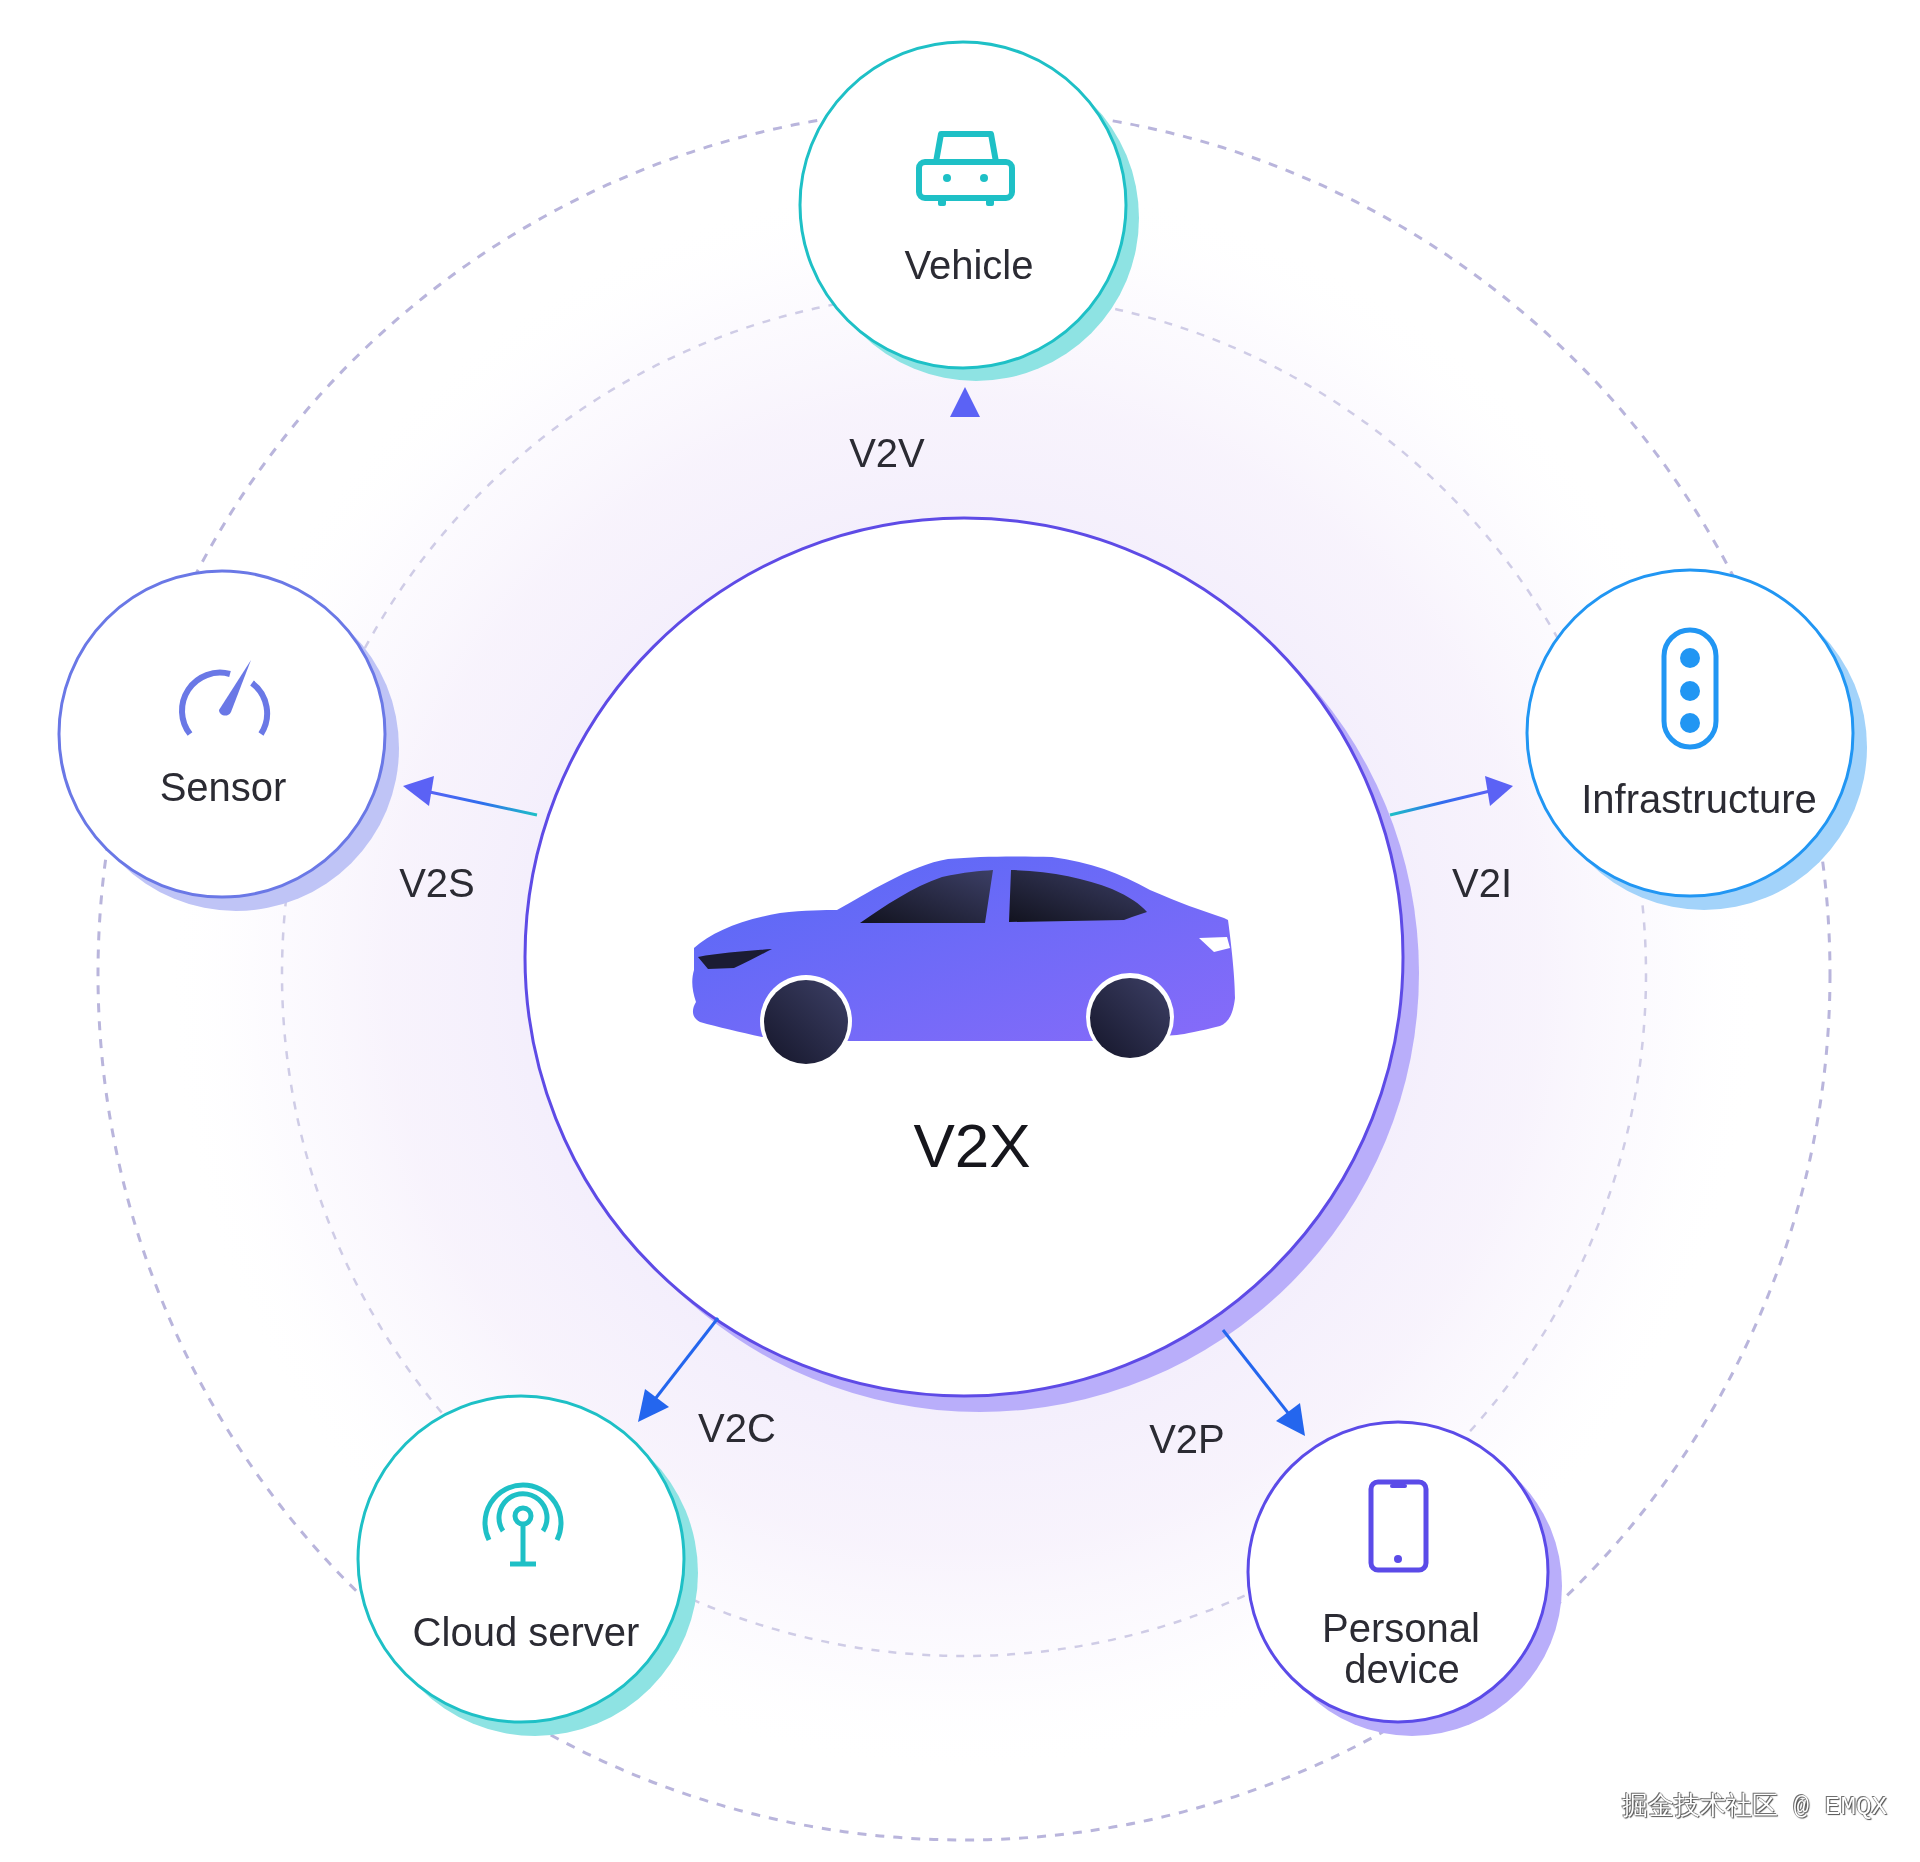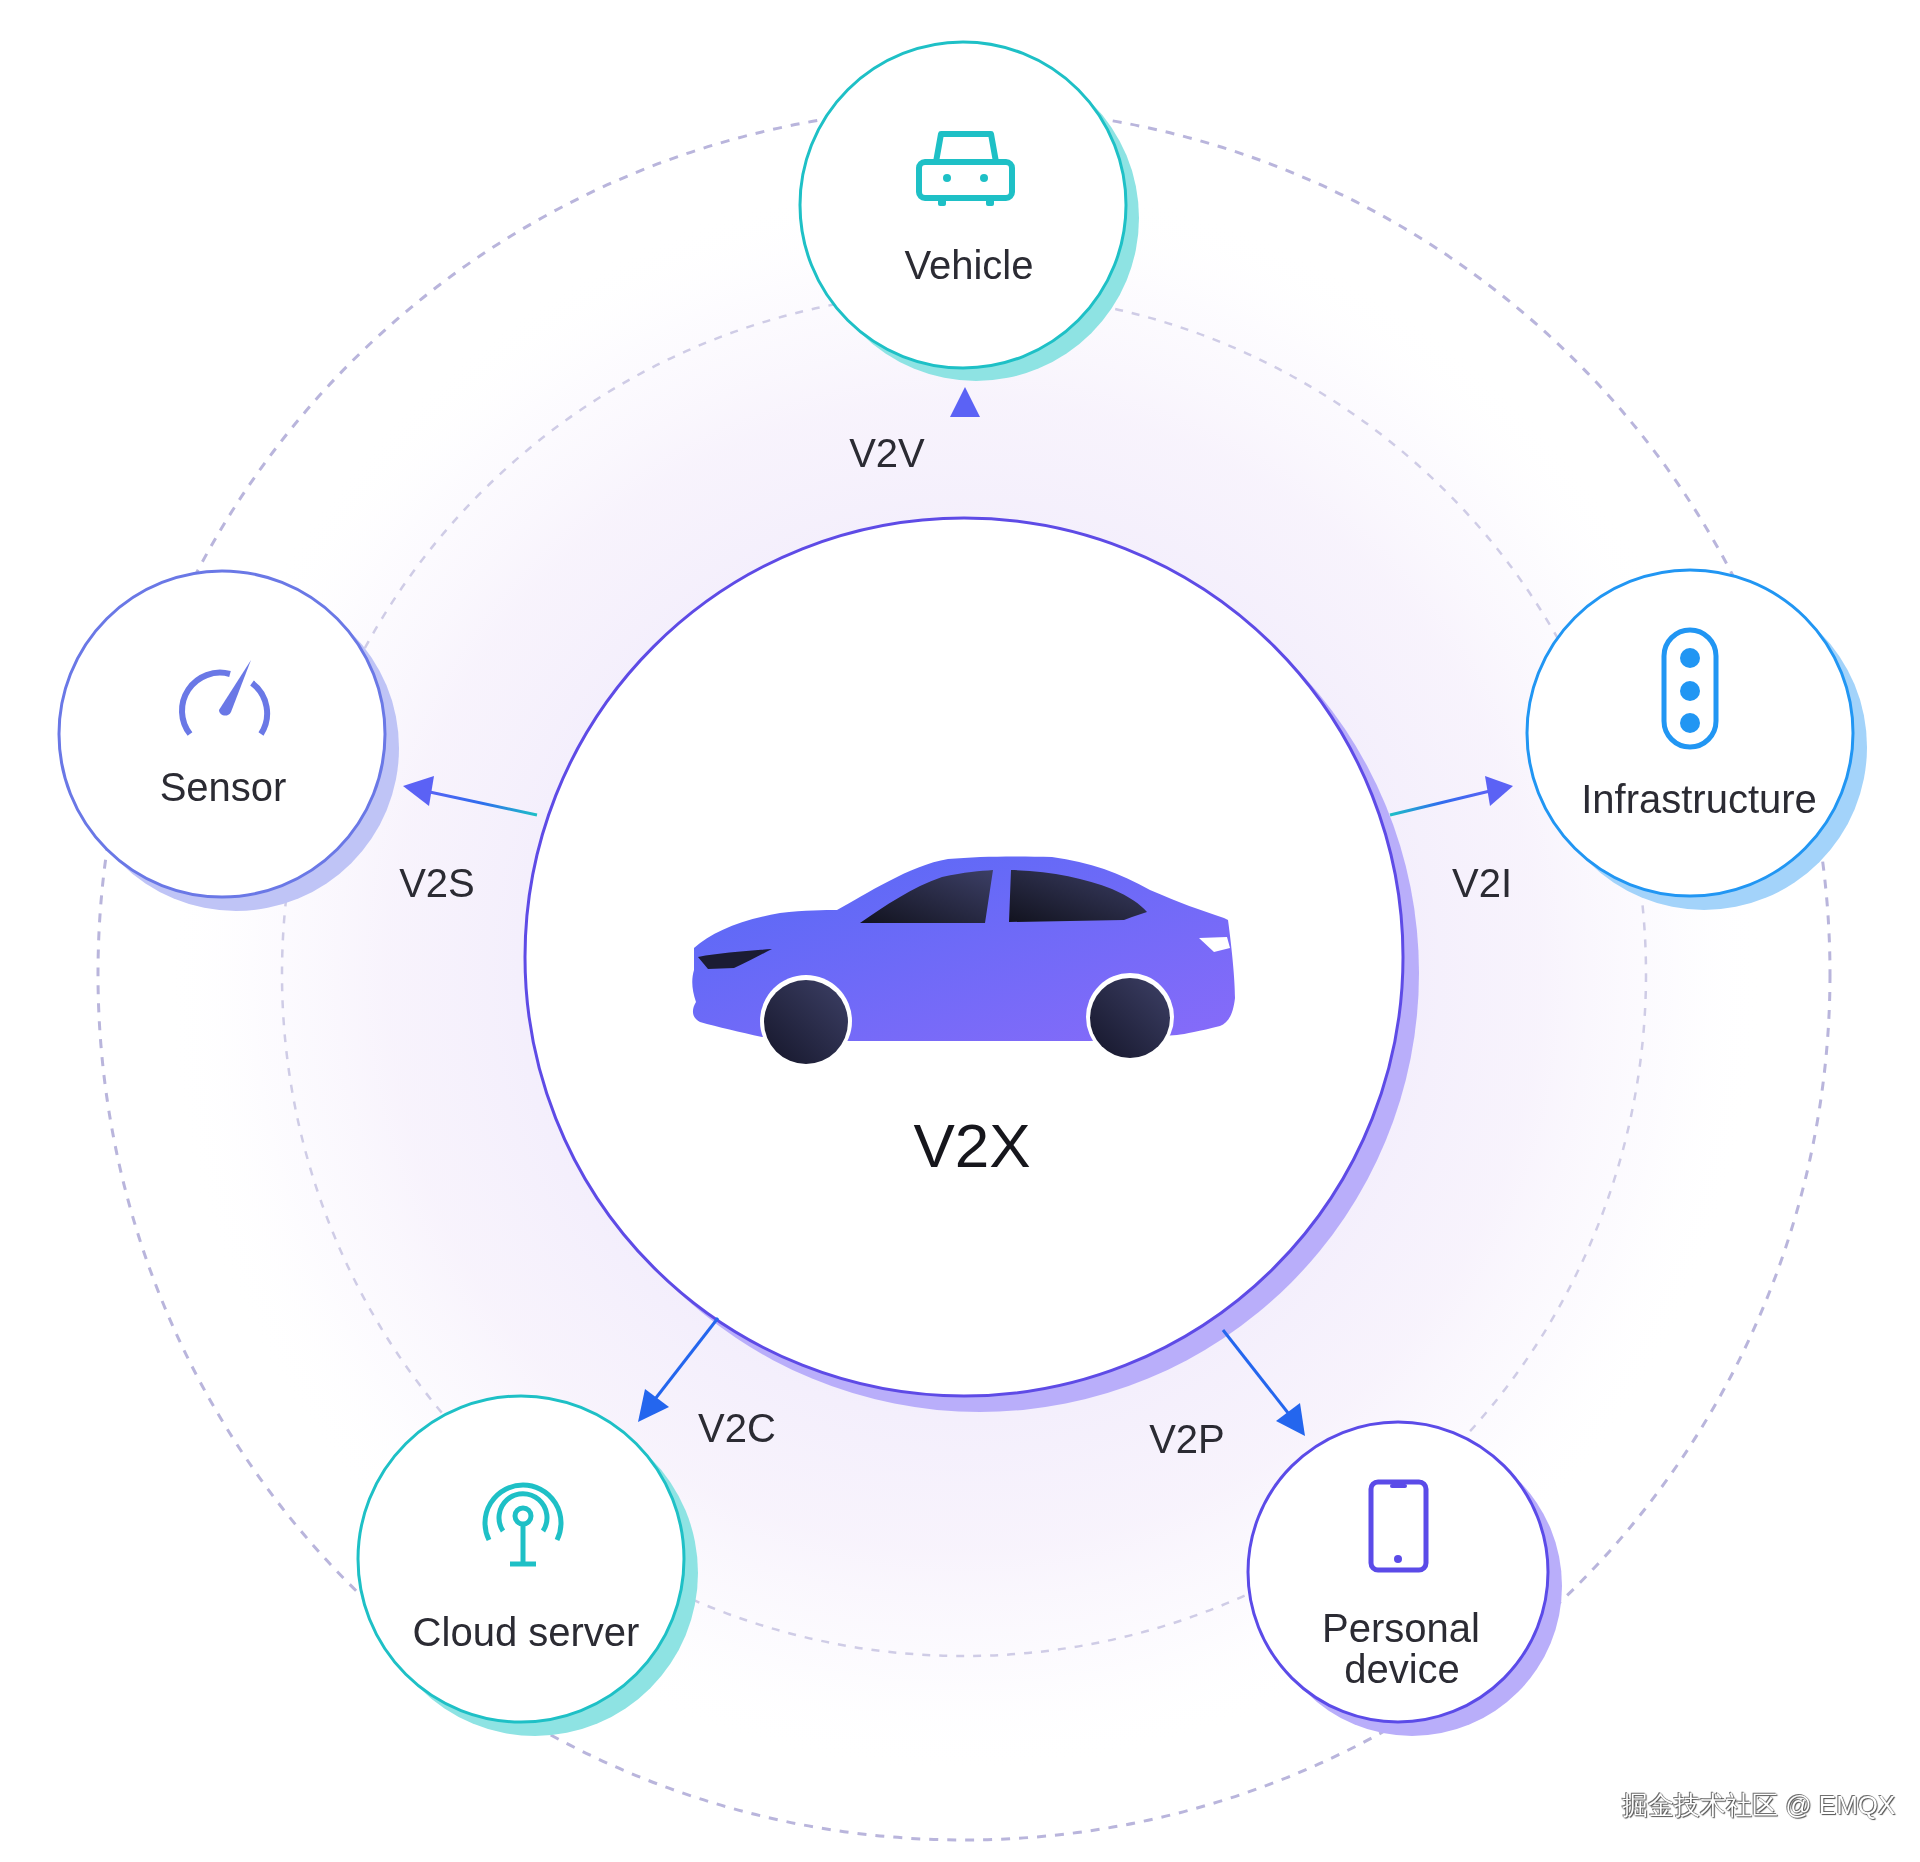--- a/index.html
+++ b/index.html
@@ -1,21 +1,21 @@
 <!DOCTYPE html>
 <html><head>
 <meta charset="utf-8">
 <style>
   html, body { margin: 0; padding: 0; background: #ffffff; }
   body { width: 1920px; height: 1862px; position: relative; overflow: hidden; font-family: "Liberation Sans", "DejaVu Sans", sans-serif; }
   svg.stage { position: absolute; left: 0; top: 0; }
   .node-label { font-family: "Liberation Sans", "DejaVu Sans", sans-serif; fill: #2b2b33; font-size: 40px; text-anchor: middle; }
   .link-label { font-family: "Liberation Sans", "DejaVu Sans", sans-serif; fill: #2b2b33; font-size: 40px; text-anchor: middle; }
   .hub-label { font-family: "Liberation Sans", "DejaVu Sans", sans-serif; fill: #16161c; font-size: 62px; text-anchor: middle; }
-  .watermark { position: absolute; left: 1622px; top: 1788px; font-family: Liberation Sans, sans-serif; font-size: 26px; color: #ffffff; letter-spacing: 0px; text-shadow: 0 0 1px #333, 1px 1px 1px #555, -1px -1px 0 #777; white-space: nowrap; }
+  .watermark { position: absolute; left: 1622px; top: 1788px; font-family: Liberation Mono, monospace; font-size: 26px; color: #ffffff; letter-spacing: 0px; text-shadow: 0 0 1px #333, 1px 1px 1px #555, -1px -1px 0 #777; white-space: nowrap; }
 </style>
 </head>
 <body>
 
 <svg class="stage" width="1920" height="1862" viewBox="0 0 1920 1862" xmlns="http://www.w3.org/2000/svg">
   <defs>
     <radialGradient id="glowGrad" cx="964" cy="974" r="800" gradientUnits="userSpaceOnUse">
       <stop offset="0.52" stop-color="#F3EEFC" stop-opacity="1"></stop>
       <stop offset="0.72" stop-color="#F7F2FC" stop-opacity="0.9"></stop>
       <stop offset="0.88" stop-color="#FBF9FE" stop-opacity="0.6"></stop>

